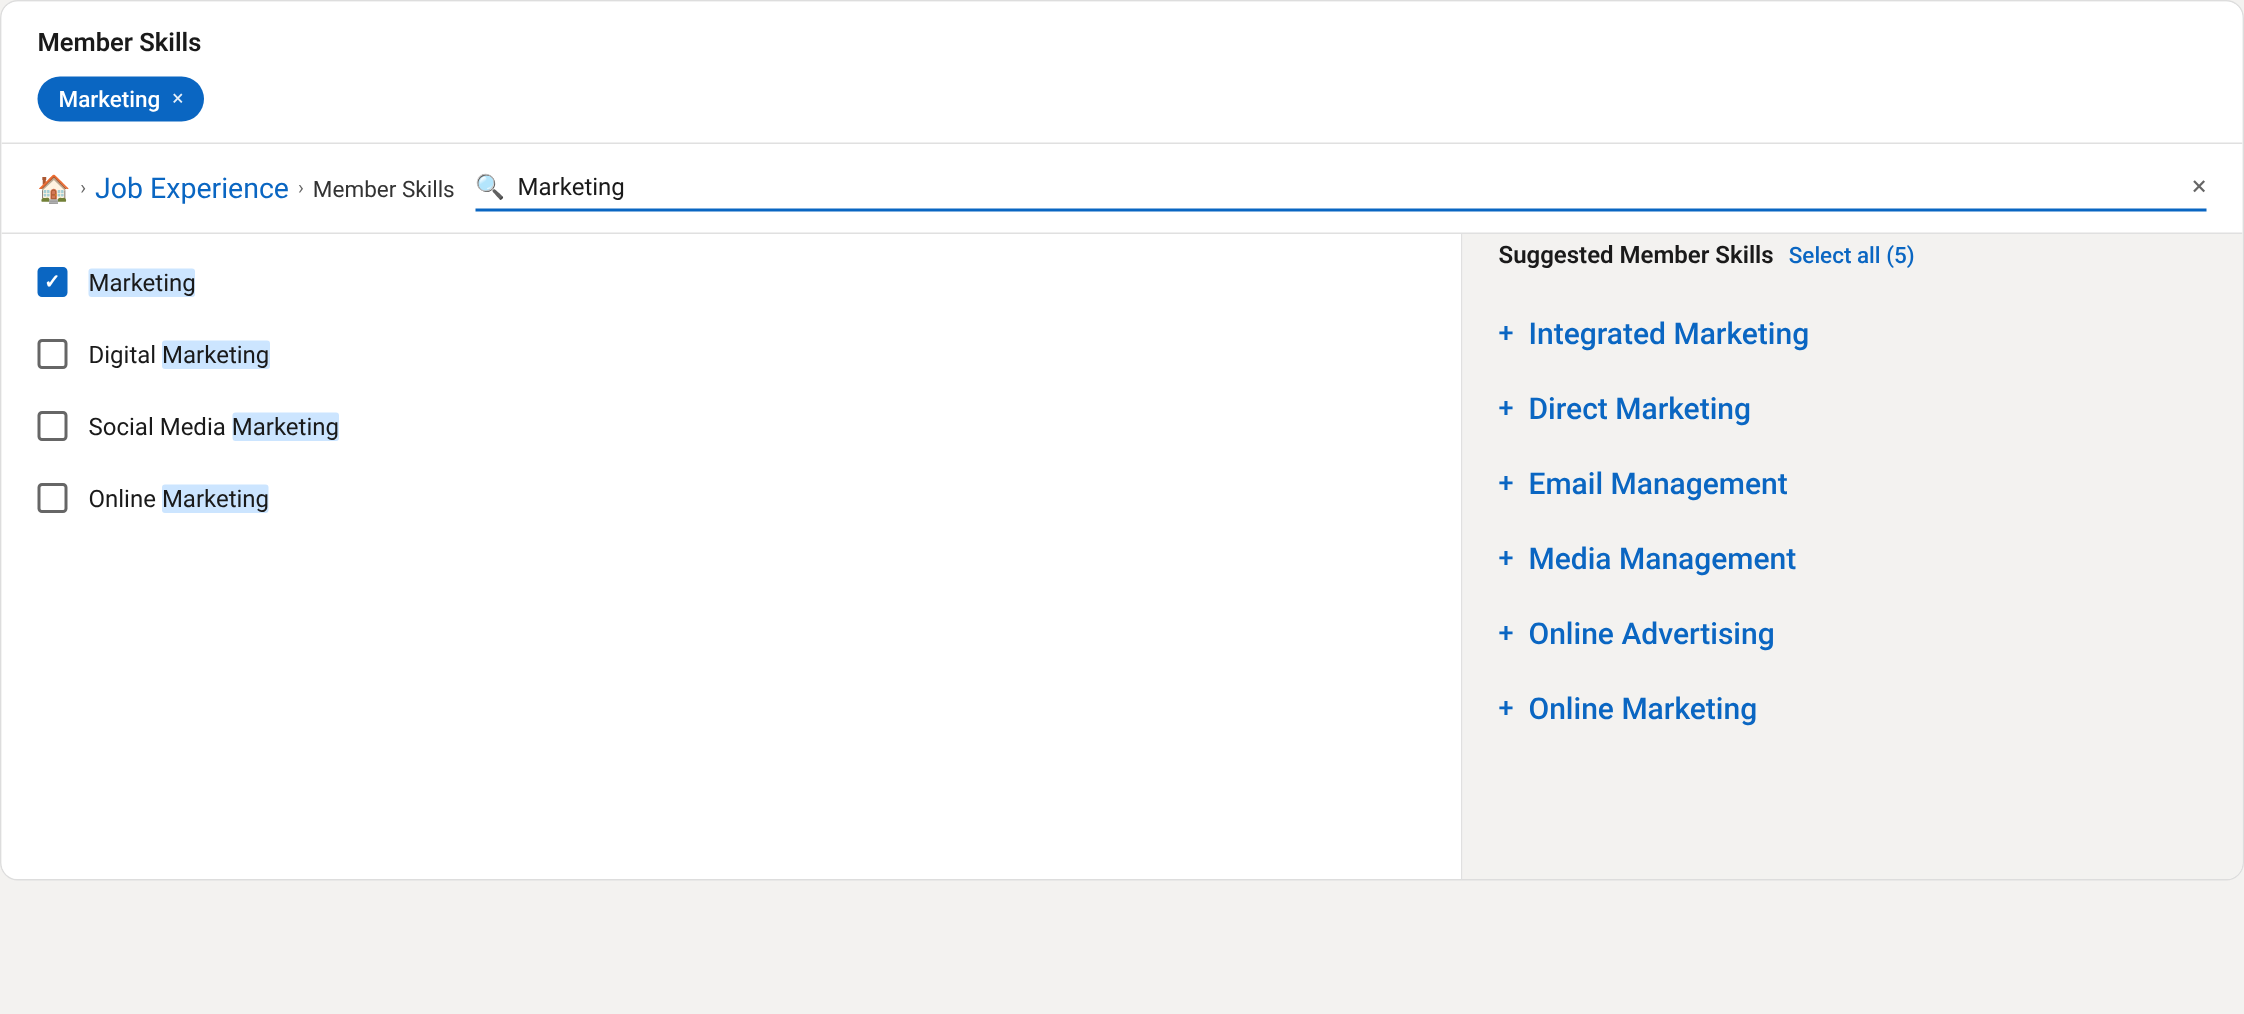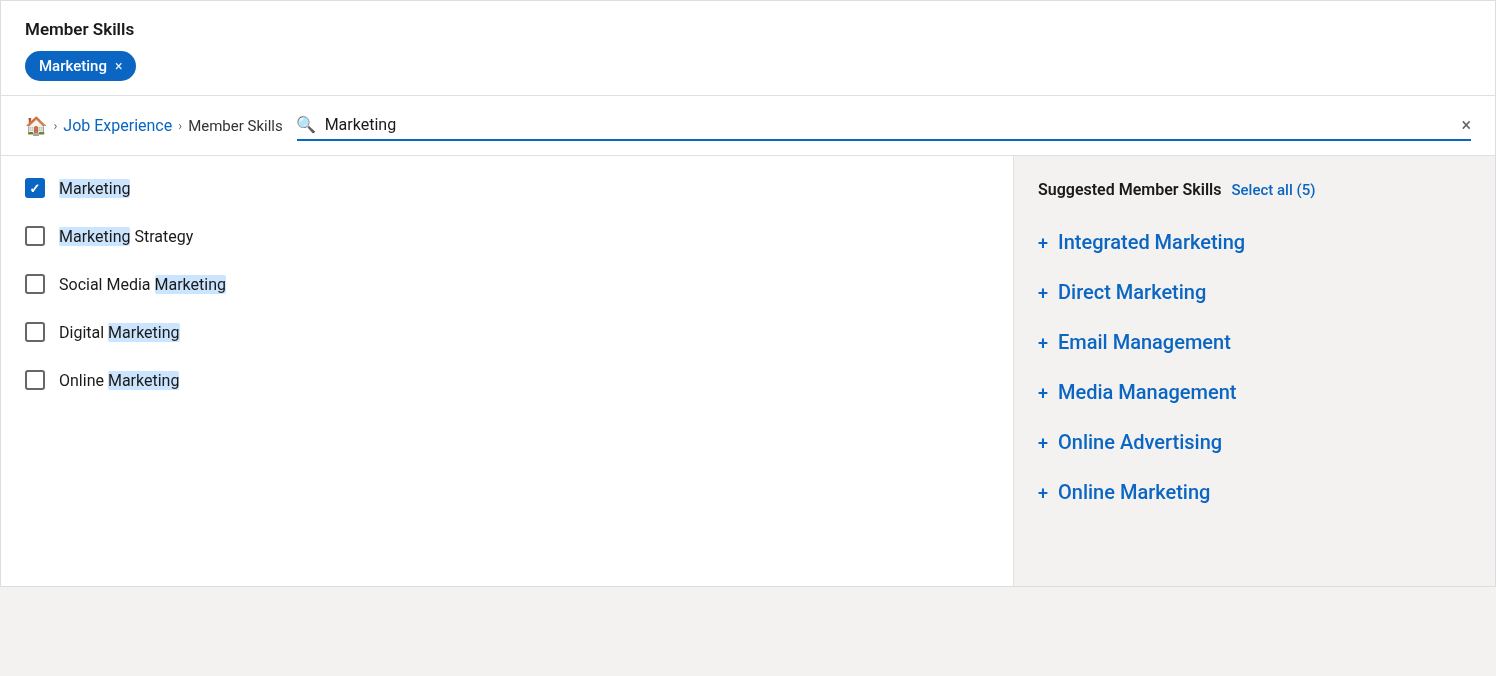--- a/index.html
+++ b/index.html
@@ -11,21 +11,21 @@
 
     body {
       background: #f3f2f0;
       width: 1496px;
       min-height: 676px;
     }
 
     .outer-container {
       background: #fff;
       border: 1px solid #ddd;
-      border-radius: 0;
+      border-radius: 12px;
       overflow: hidden;
       margin: 0;
     }
 
     
     .member-skills-header {
       padding: 18px 24px 14px 24px;
       border-bottom: 1px solid #e0e0e0;
       background: #fff;
     }
@@ -81,21 +81,21 @@
     }
 
     .breadcrumb-separator {
       color: #666;
       font-size: 13px;
       margin: 0 2px;
     }
 
     .breadcrumb-link {
       color: #0a66c2;
-      font-size: 16px;
+      font-size: 19px;
       cursor: pointer;
       text-decoration: none;
     }
 
     .breadcrumb-current {
       color: #333;
       font-size: 15px;
     }
 
     .search-wrapper {
@@ -182,23 +182,23 @@
       color: #1a1a1a;
     }
 
     .highlight {
       background: #cce5ff;
       border-radius: 2px;
     }
 
     
     .right-panel {
-      width: 481px;
+      width: 520px;
       background: #f3f2f0;
-      padding: 24px 24px;
+      padding: 4px 24px;
       flex-shrink: 0;
     }
 
     .suggested-header {
       display: flex;
       align-items: center;
       gap: 10px;
       margin-bottom: 18px;
     }
 
@@ -270,44 +270,38 @@
 
     <div class="left-panel">
 
       <div class="checkbox-item">
         <div class="checkbox checked"></div>
         <span class="checkbox-label">
           <span class="highlight">Marketing</span>
         </span>
       </div>
 
+
       <div class="checkbox-item">
         <div class="checkbox"></div>
         <span class="checkbox-label">
-          <span class="highlight">Marketing</span> Strategy
+          Digital <span class="highlight">Marketing</span>
         </span>
       </div>
 
       <div class="checkbox-item">
         <div class="checkbox"></div>
         <span class="checkbox-label">
           Social Media <span class="highlight">Marketing</span>
         </span>
       </div>
 
       <div class="checkbox-item">
         <div class="checkbox"></div>
         <span class="checkbox-label">
-          Digital <span class="highlight">Marketing</span>
-        </span>
-      </div>
-
-      <div class="checkbox-item">
-        <div class="checkbox"></div>
-        <span class="checkbox-label">
           Online <span class="highlight">Marketing</span>
         </span>
       </div>
 
 
     </div>
 
     <div class="right-panel">
       <div class="suggested-header">
         <span class="suggested-title">Suggested Member Skills</span>

